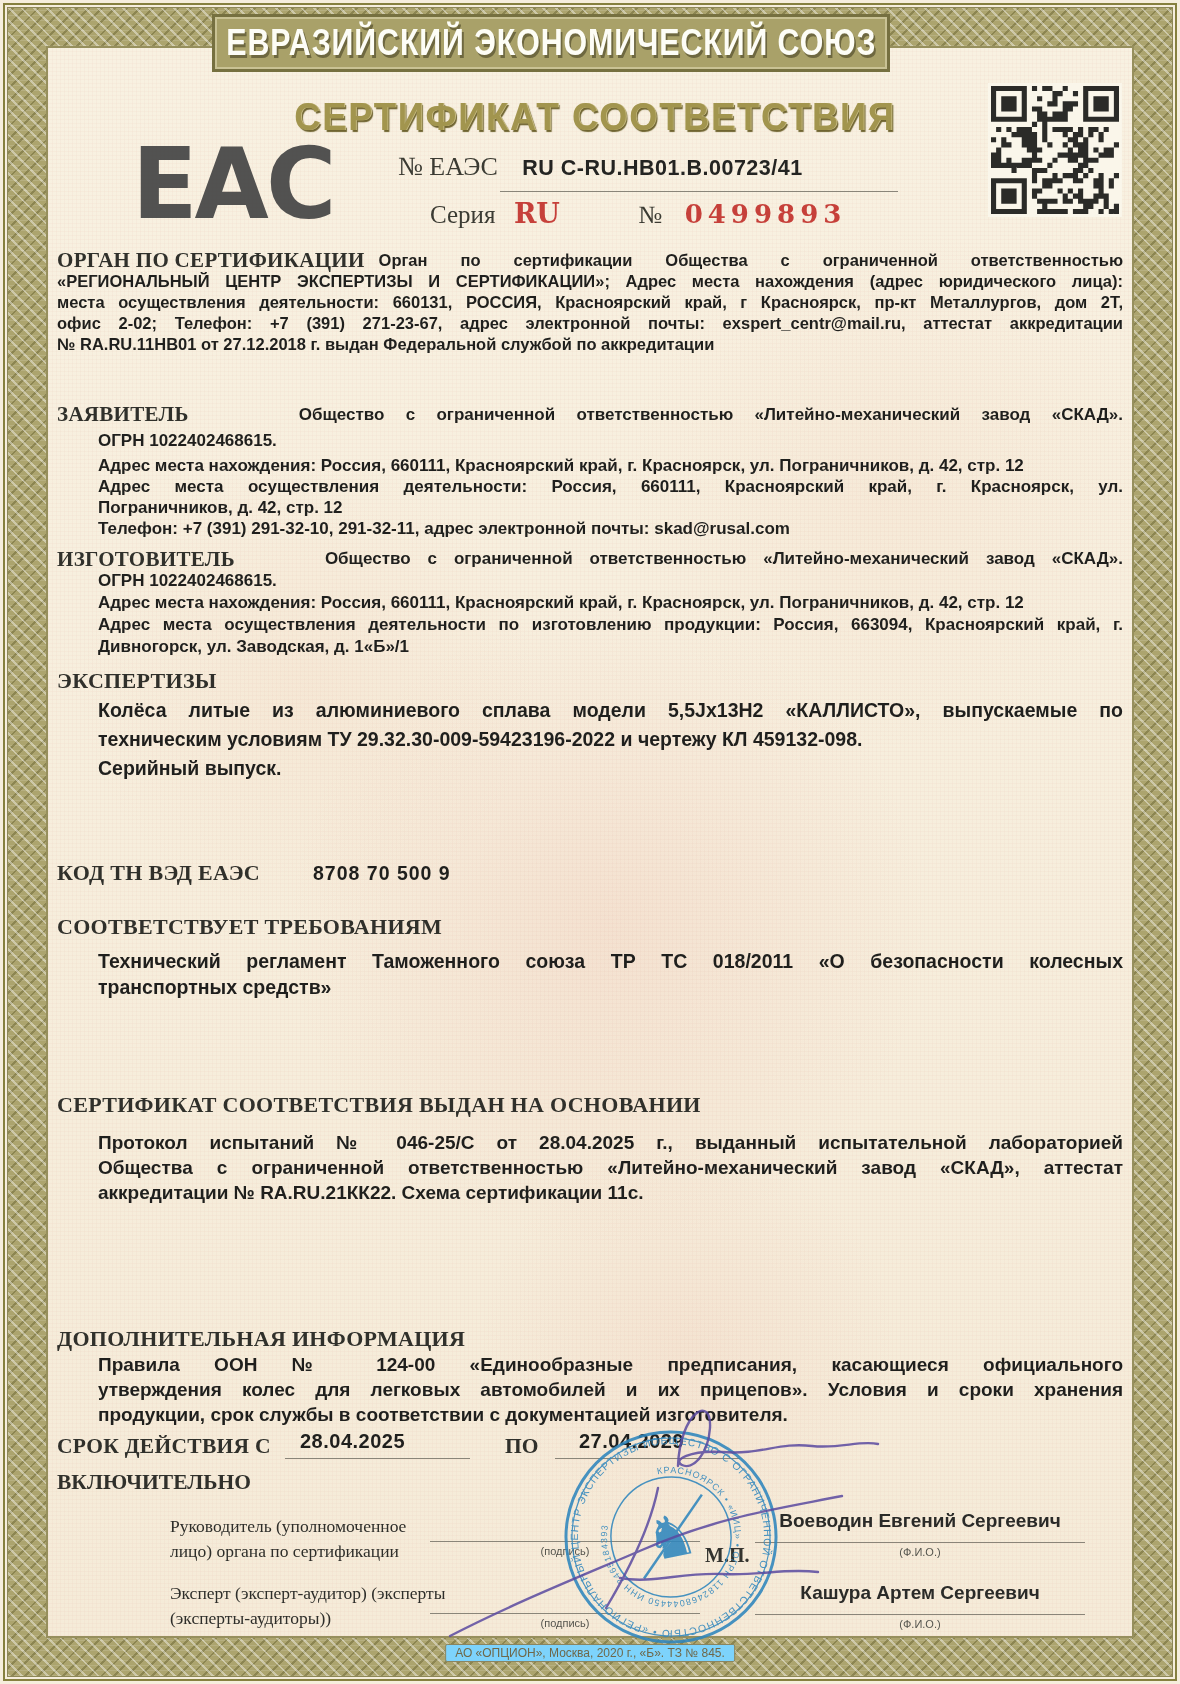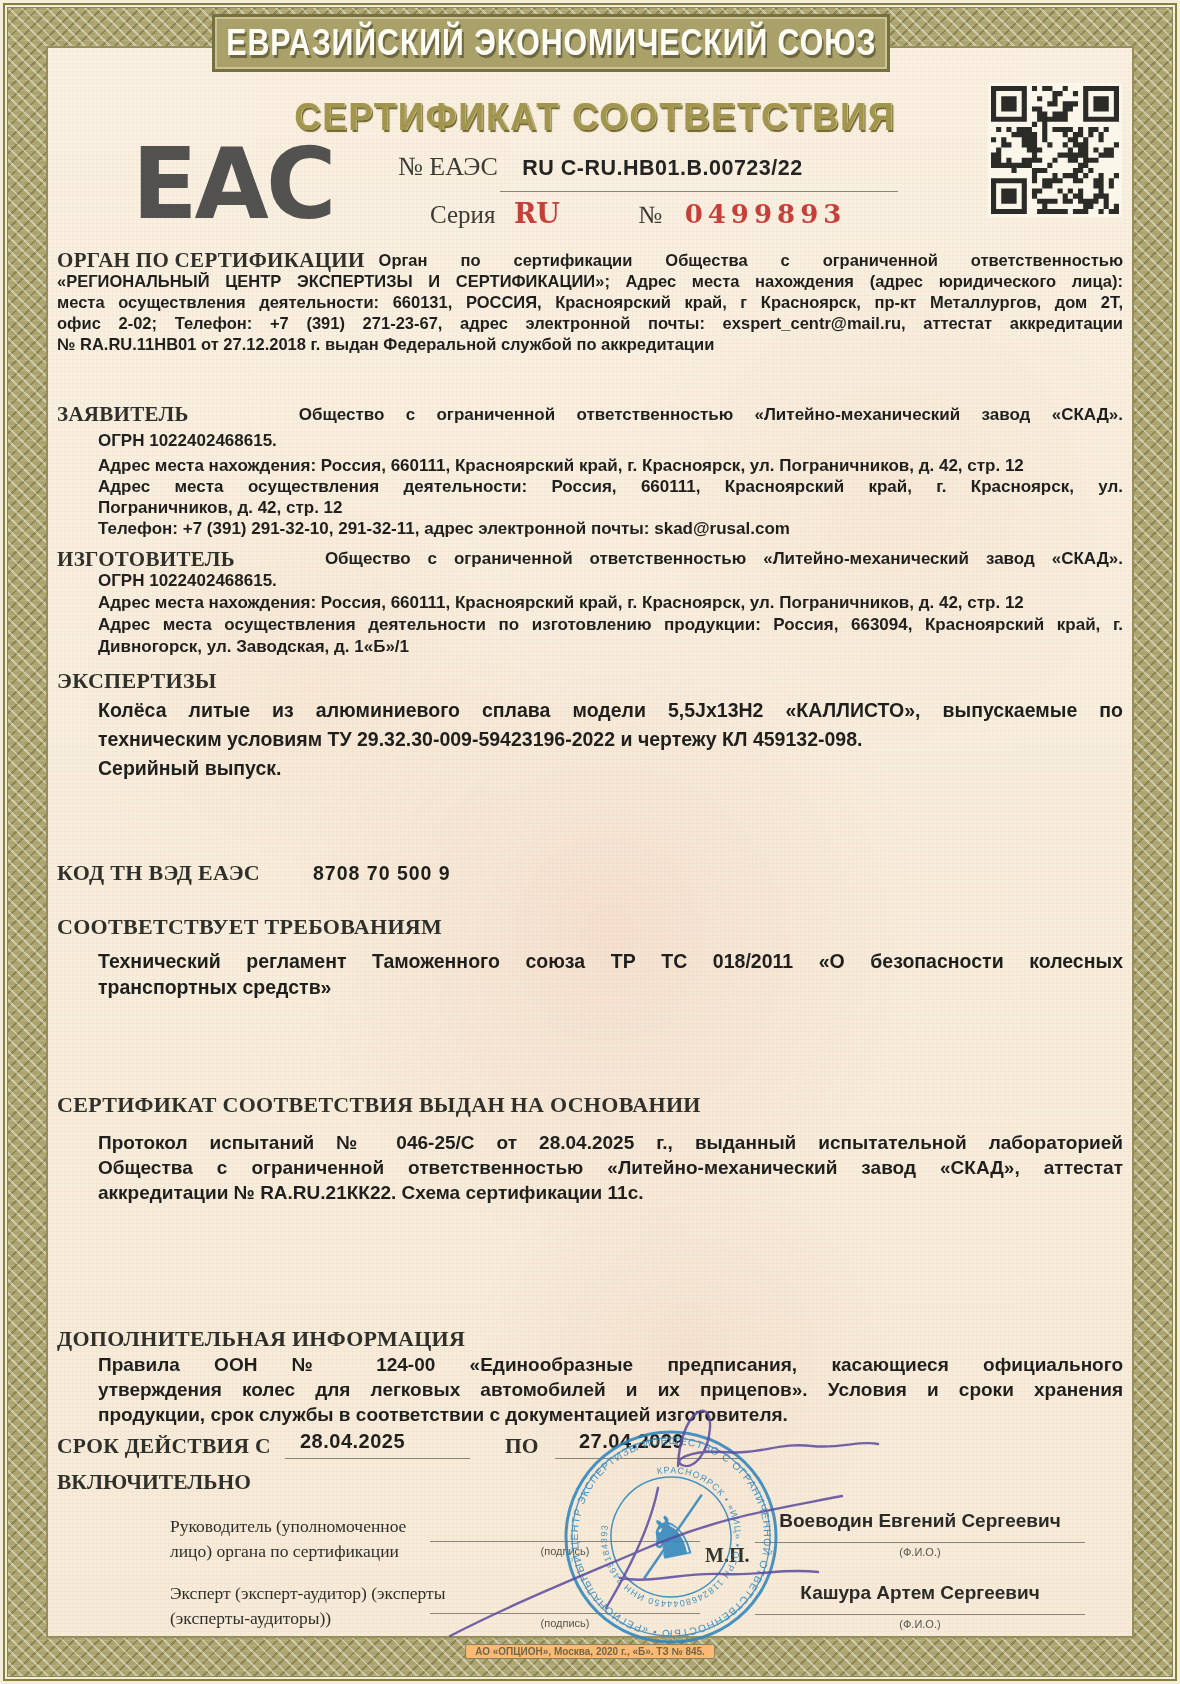--- a/index.html
+++ b/index.html
@@ -89,41 +89,41 @@
   .cap{position:absolute;font-size:11px;color:#55554e;text-align:center;width:130px;}
   .cap-p1{left:500px;top:1545px;} .cap-p2{left:500px;top:1617px;}
   .cap-f1{left:855px;top:1546px;} .cap-f2{left:855px;top:1618px;}
   .name{position:absolute;left:740px;width:360px;text-align:center;font-size:19px;font-weight:700;color:#2a2a28;white-space:nowrap;}
   .name1{top:1510px;} .name2{top:1582px;}
   .name-ul{position:absolute;left:755px;width:330px;height:1px;background:#8a8579;}
   .nu1{top:1542px;} .nu2{top:1614px;}
   .mp{position:absolute;left:705px;top:1544px;font-family:"Liberation Serif",serif;font-weight:700;font-size:20px;color:#33332e;}
   .stamp{position:absolute;left:558px;top:1424px;width:226px;height:226px;transform:rotate(-12deg);opacity:.88;}
   .signatures{position:absolute;left:420px;top:1368px;width:460px;height:280px;pointer-events:none;}
-  .footer-strip{position:absolute;left:50%;transform:translateX(-50%);top:1644px;font-size:10px;color:#6e684a;
-    background:#fdba74;border:1px solid #8a8460;border-radius:2px;padding:1px 9px;white-space:nowrap;z-index:5;font-weight:bold;}
+  .footer-strip{position:absolute;left:50%;transform:translateX(-50%);top:1644px;font-size:12px;color:#6e684a;
+    background:#7dd3fc;border:1px solid #8a8460;border-radius:2px;padding:1px 9px;white-space:nowrap;z-index:5;}
 </style>
 </head>
 <body>
 
 <div class="page">
   <div class="border-outer"></div>
   <div class="border-band"></div>
   <div class="page-inner"></div>
 
   <div class="banner">
     <span>ЕВРАЗИЙСКИЙ ЭКОНОМИЧЕСКИЙ СОЮЗ</span>
   </div>
 
   <div class="eac-logo">ЕАС</div>
   <div class="doc-title">СЕРТИФИКАТ СООТВЕТСТВИЯ</div>
 
   <div class="num-row">
     <span class="num-label">№ ЕАЭС</span>
-    <span class="num-value">RU C-RU.HB01.B.00723/22</span>
+    <span class="num-value">RU C-RU.HB01.B.00723/41</span>
   </div>
   <div class="num-underline"></div>
 
   <div class="series-row">
     <span class="series-label">Серия</span>
     <span class="series-value">RU</span>
     <span class="serial-no-label">№</span>
     <span class="serial-value">0499893</span>
   </div>
 

